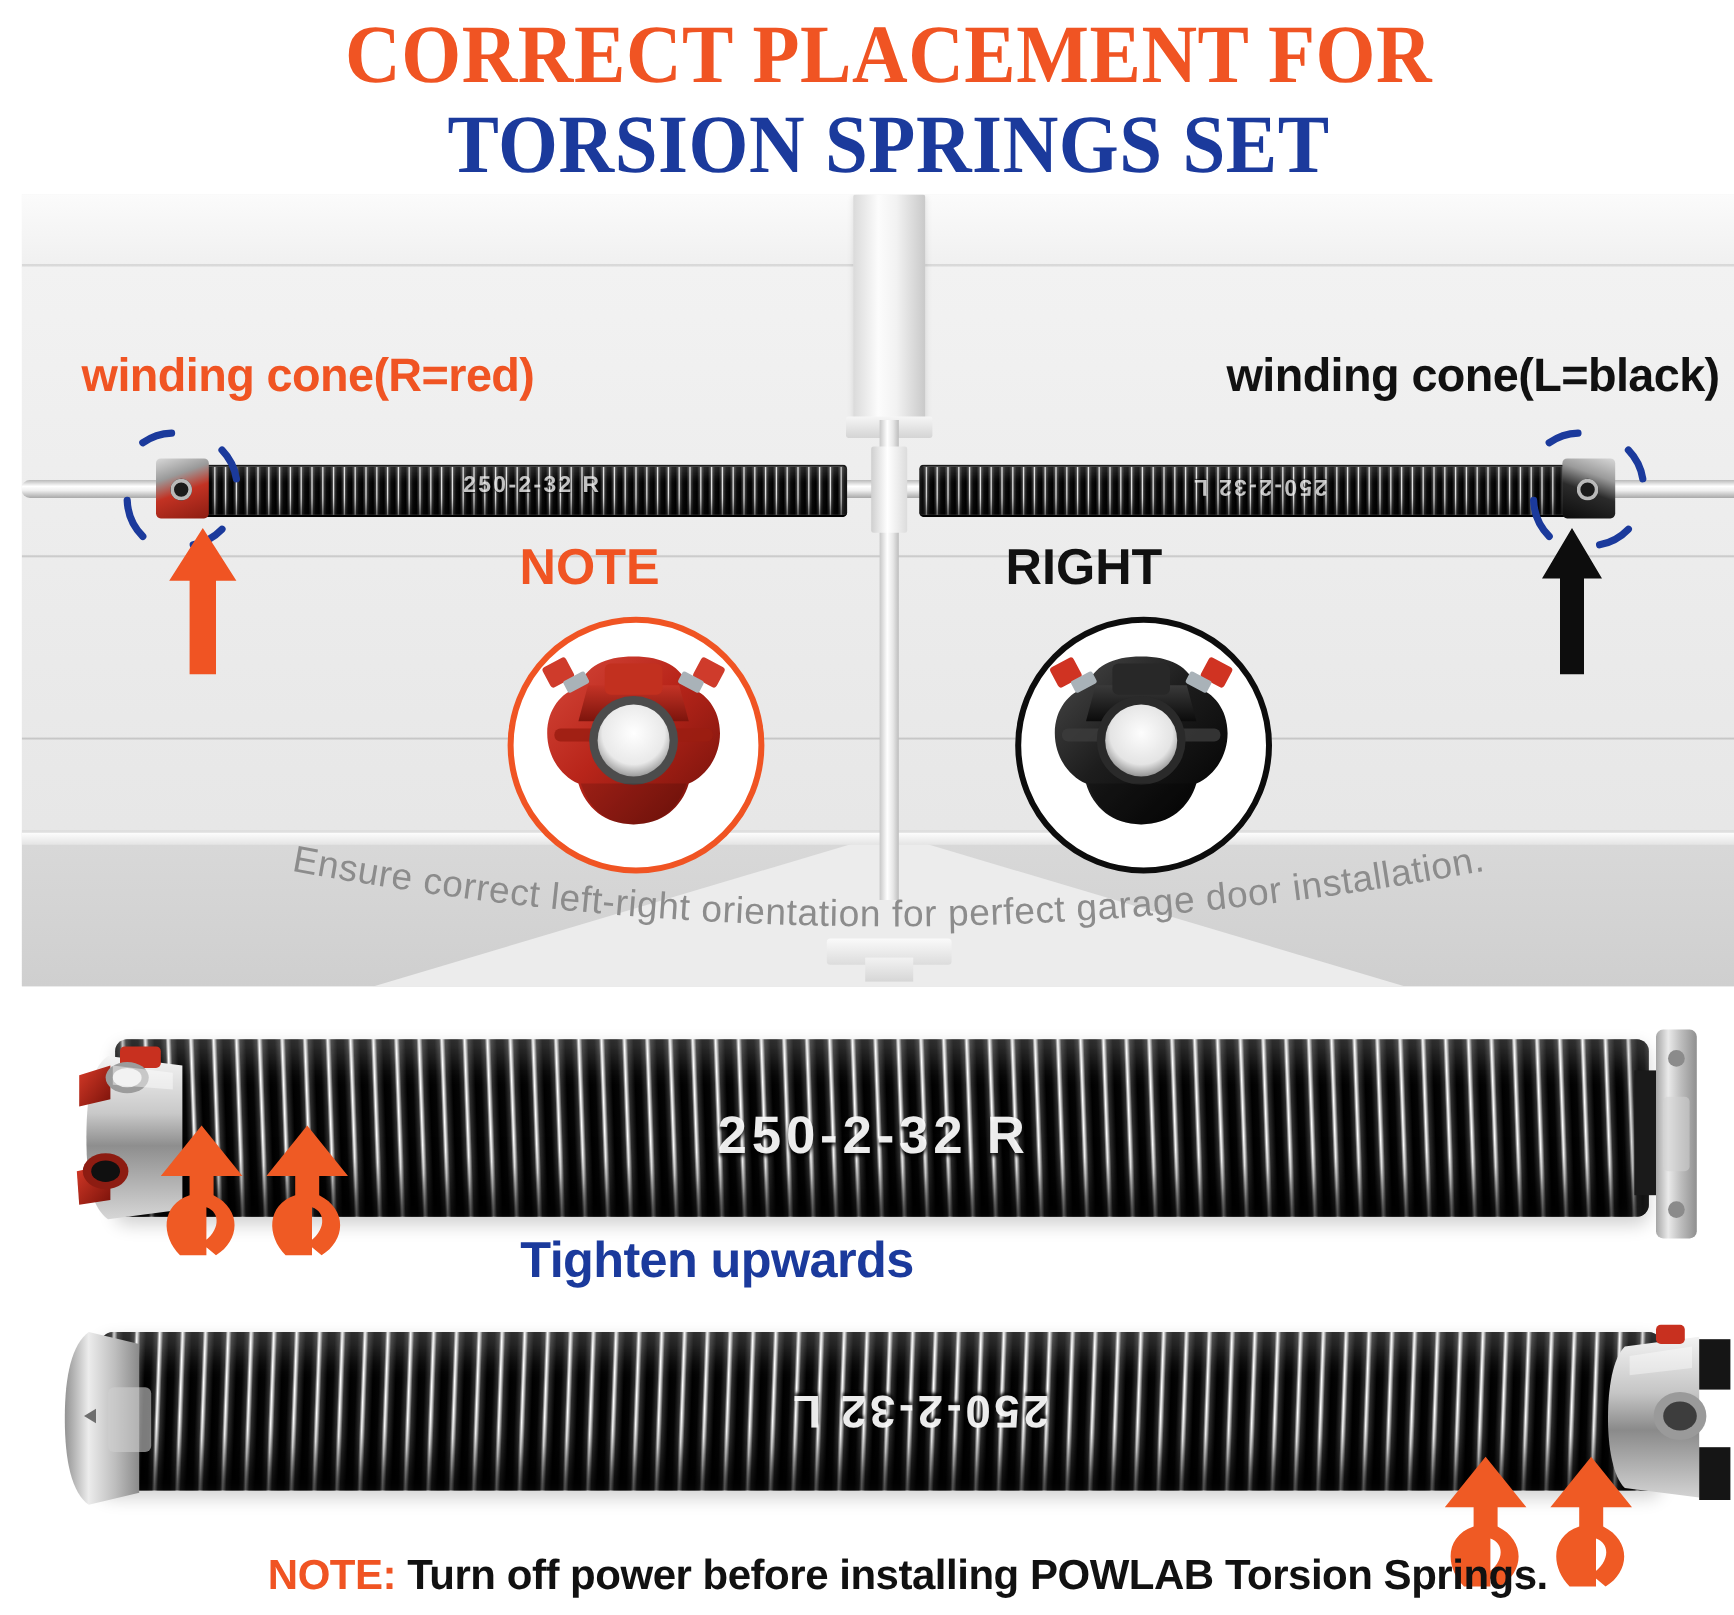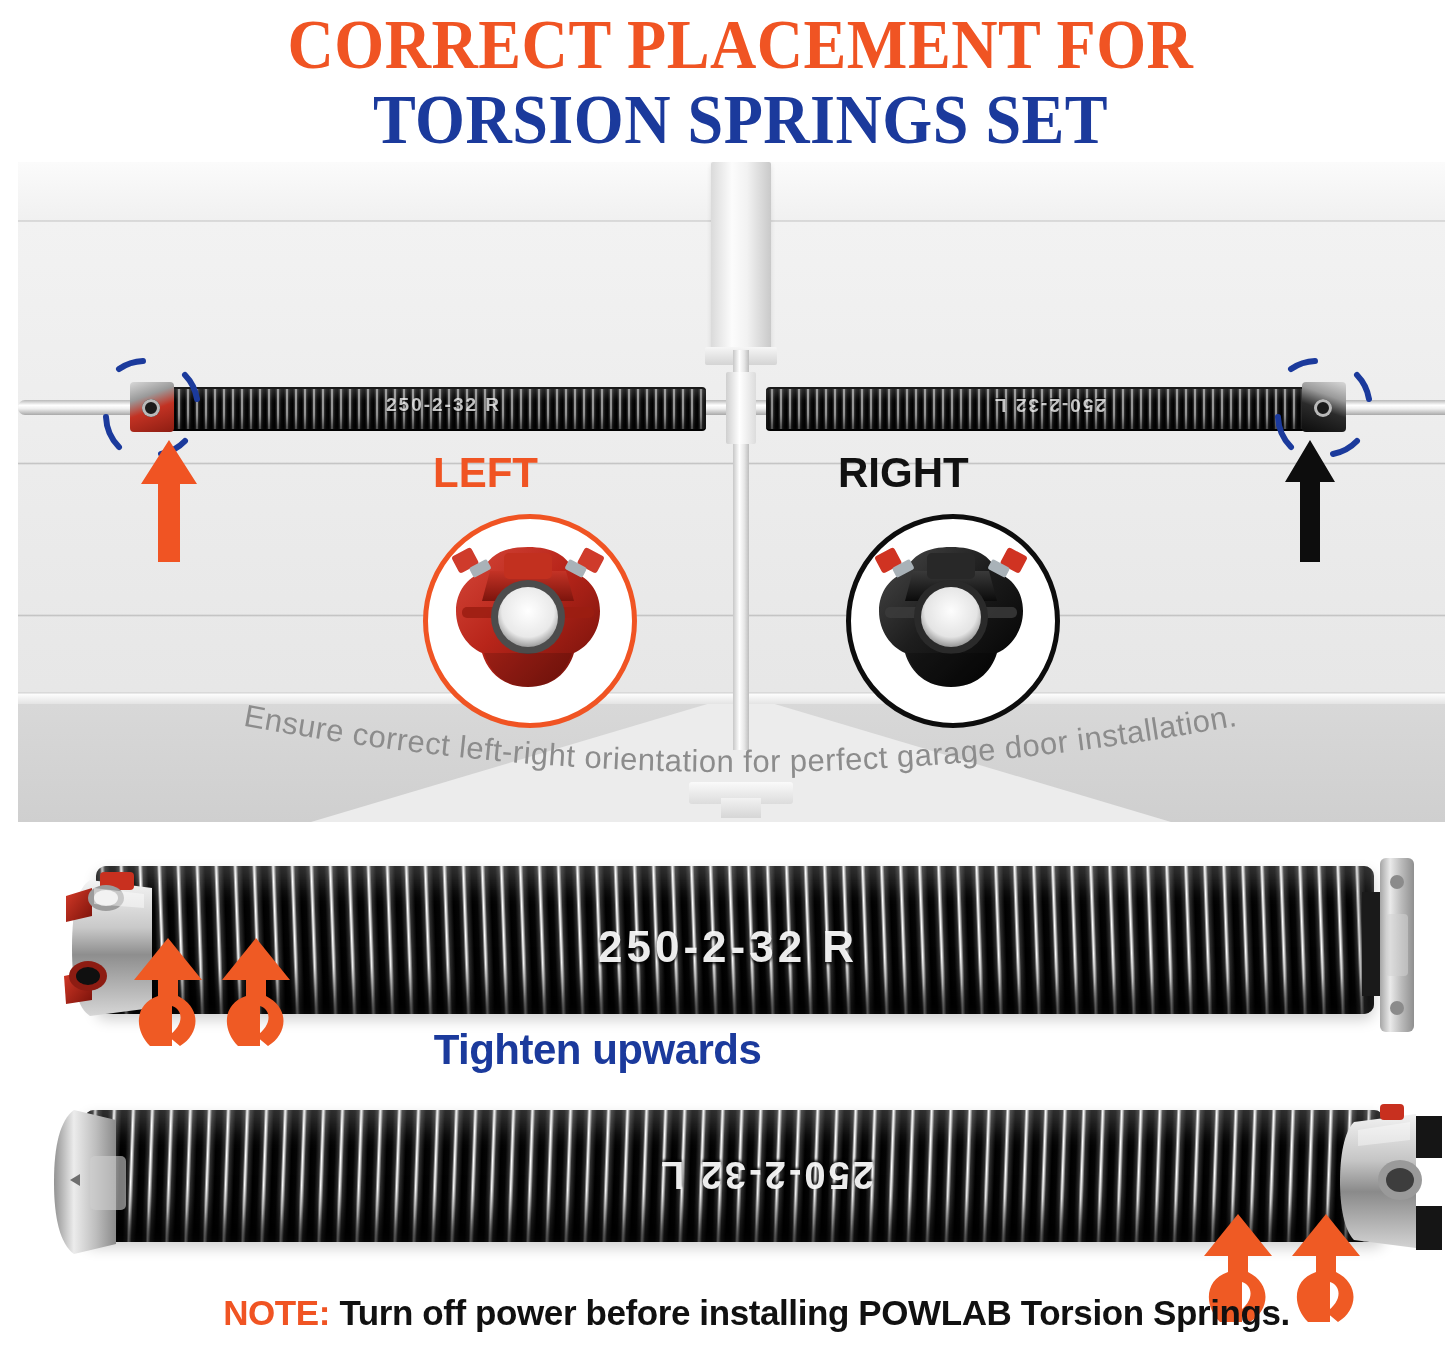--- a/index.html
+++ b/index.html
@@ -459,21 +459,23 @@
       </g>
     </svg>
 
     <svg class="arrow-up" style="left:122px; top:278px; width:58px; height:122px;" viewBox="0 0 58 122">
       <polygon points="29,0 57,44 40,44 40,122 18,122 18,44 1,44" fill="#f05423"></polygon>
     </svg>
     <svg class="arrow-up" style="left:1266px; top:278px; width:52px; height:122px;" viewBox="0 0 52 122">
       <polygon points="26,0 51,42 36,42 36,122 16,122 16,42 1,42" fill="#0d0d0d"></polygon>
     </svg>
 
-    <div class="lbl-left">LEFT</div>
+    <div class="lbl-cone-left">winding cone(R=red)</div>
+    <div class="lbl-cone-right">winding cone(L=black)</div>
+    <div class="lbl-left">NOTE</div>
     <div class="lbl-right">RIGHT</div>
 
     <div class="inset red">
       <svg viewBox="0 0 200 200" width="200" height="200">
         <defs>
           <linearGradient id="redA" x1="0" y1="0" x2="1" y2="1">
             <stop offset="0" stop-color="#d6483a"></stop>
             <stop offset="0.45" stop-color="#b8251a"></stop>
             <stop offset="1" stop-color="#6f1009"></stop>
           </linearGradient>

